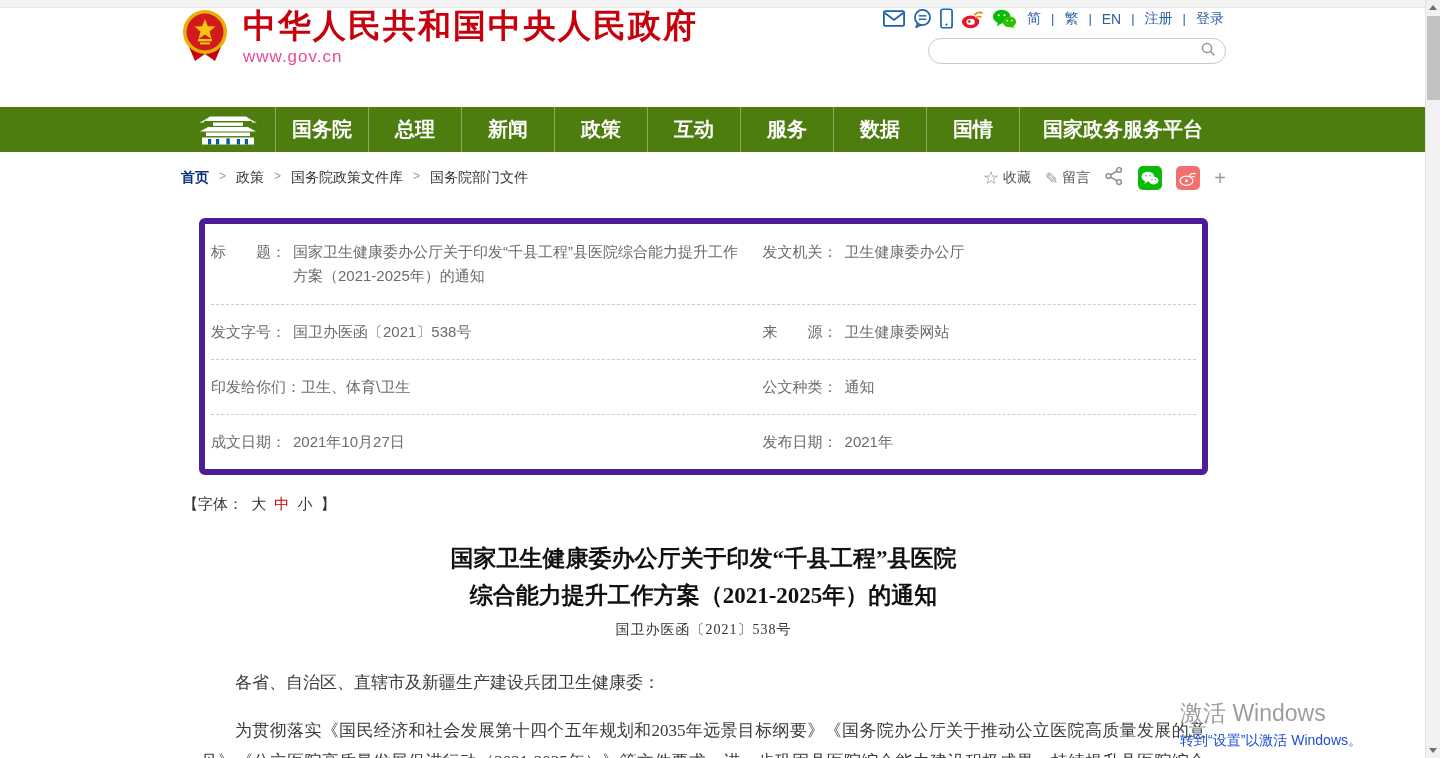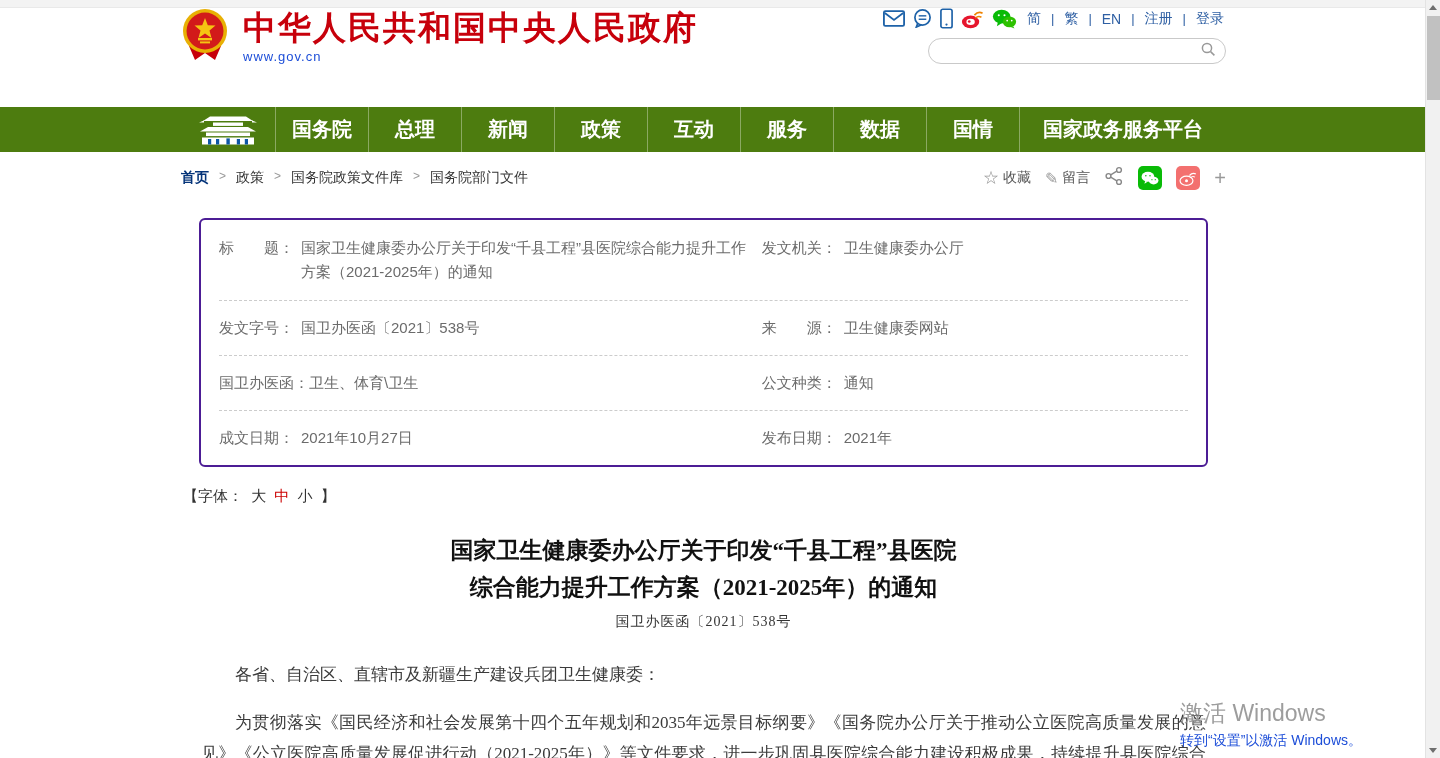--- a/index.html
+++ b/index.html
@@ -8,21 +8,21 @@
   .container { width:1045px; margin-left:181px; }
 
   
   .top-strip { height:8px; background:#f3f3f3; border-bottom:1px solid #e9e9e9; }
 
   
   .site-header { height:99px; background:#fff; }
   .header-inner { display:flex; justify-content:space-between; align-items:flex-start; height:100%; padding-bottom:8px; }
   .logo-block { display:flex; align-items:center; gap:14px; cursor:pointer; margin-bottom:2px; }
   .logo-text .site-title { font-size:33px; font-weight:bold; color:#C7000B; letter-spacing:2px; line-height:36px; }
-  .logo-text .site-url { font-size:13px; color:#1d4ed8; margin-top:3px; letter-spacing:1px; }
+  .logo-text .site-url { font-size:17px; color:#ec4899; margin-top:3px; letter-spacing:1px; }
   .header-right { display:flex; flex-direction:column; align-items:flex-end; gap:9px; }
   .quick-links { display:flex; align-items:center; gap:8px; }
   .quick-links .ic { display:inline-flex; cursor:pointer; }
   .lang-link { color:#2E5FA3; font-size:14px; cursor:pointer; margin:0 2px; }
   .lang-sep { color:#2E5FA3; font-size:13px; }
   .search-box { width:298px; height:26px; border:1px solid #c9c9c9; border-radius:14px;
                 display:flex; align-items:center; padding:0 8px 0 12px; background:#fff; }
   .search-box input { flex:1; border:none; outline:none; font-size:13px; background:transparent; }
   .search-btn { background:none; border:none; cursor:pointer; display:flex; }
 
@@ -44,22 +44,22 @@
   .page-tools { display:flex; align-items:center; gap:14px; }
   .tool { display:flex; align-items:center; gap:4px; font-size:14px; color:#555; cursor:pointer; }
   .tool .glyph { color:#999; font-size:16px; }
   .share-sq { width:24px; height:24px; border-radius:5px; display:flex; align-items:center;
               justify-content:center; cursor:pointer; }
   .share-sq.wechat { background:#09BB07; }
   .share-sq.weibo { background:#F3706F; }
   .tool-plus { color:#999; font-size:20px; cursor:pointer; font-weight:normal; }
 
   
-  .meta-card { margin-top:28px; width:1009px; margin-left:199px; border:2px solid #4c1d95;
-               border-radius:6px; padding:0 18px; }
+  .meta-card { margin-top:28px; width:1009px; margin-left:199px; border:6px solid #4c1d95;
+               border-radius:6px; padding:0 6px; }
   .meta-row { display:flex; padding:15px 0; border-bottom:1px dashed #ccc; }
   .meta-row:last-child { border-bottom:none; }
   .meta-cell { display:flex; font-size:15px; line-height:24px; color:#6b6b6b; }
   .meta-cell.l { width:56%; padding-right:14px; }
   .meta-cell.r { width:44%; }
   .meta-label { flex:0 0 82px; white-space:pre; }
   .meta-value { flex:1; }
   .meta-row.first { padding:16px 0; }
 
   
@@ -285,21 +285,21 @@
       <span class="meta-label">发文字号：</span>
       <span class="meta-value">国卫办医函〔2021〕538号</span>
     </div>
     <div class="meta-cell r">
       <span class="meta-label">来　　源：</span>
       <span class="meta-value">卫生健康委网站</span>
     </div>
   </div>
   <div class="meta-row">
     <div class="meta-cell l">
-      <span class="meta-label">国卫办医函：</span>
+      <span class="meta-label">印发给你们：</span>
       <span class="meta-value">卫生、体育\卫生</span>
     </div>
     <div class="meta-cell r">
       <span class="meta-label">公文种类：</span>
       <span class="meta-value">通知</span>
     </div>
   </div>
   <div class="meta-row">
     <div class="meta-cell l">
       <span class="meta-label">成文日期：</span>

